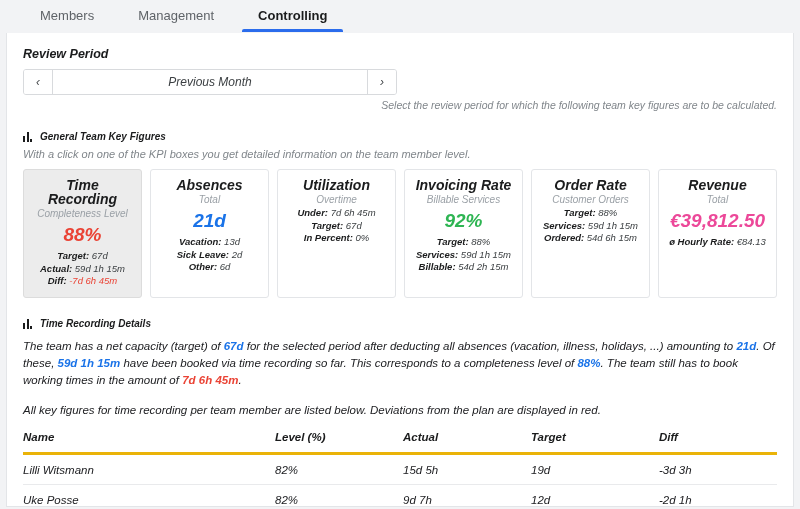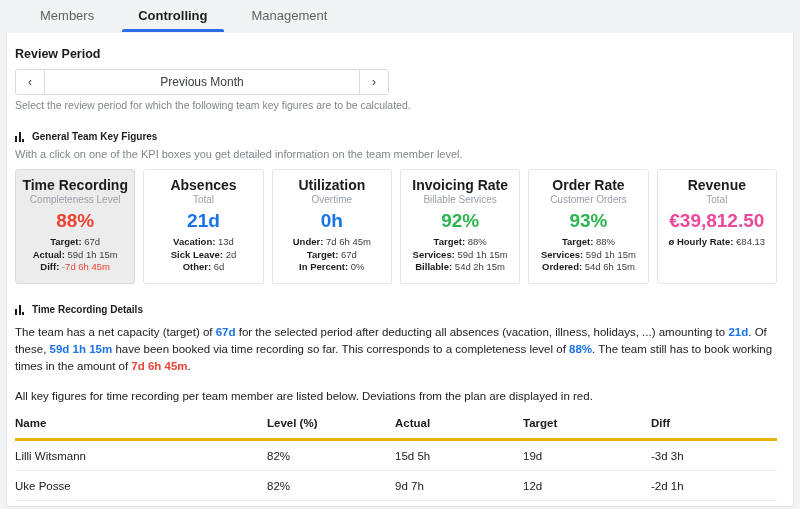--- a/index.html
+++ b/index.html
@@ -51,22 +51,23 @@
 
   
   .card {
     position: relative;
     margin: 0 6px;
     background: #ffffff;
     border: 1px solid #e3e5e8;
     border-top: none;
     height: 474px;
     box-sizing: border-box;
-    padding: 14px 16px 0 8px;
+    padding: 14px 16px 0 16px;
     overflow: hidden;
+    font-style: italic;
   }
 
   .section-title {
     font-size: 12.5px;
     font-weight: bold;
     color: #1b1c1d;
     margin: 0 0 8px 0;
   }
 
   
@@ -99,20 +100,21 @@
     align-items: center;
     justify-content: center;
     font-size: 12px;
     color: #3c4043;
     cursor: pointer;
   }
   .hint {
     font-size: 10.5px;
     color: #80868b;
     margin: 4px 0 0 0;
+    text-align: right;
   }
 
   
   .heading {
     display: flex;
     align-items: center;
     gap: 6px;
     margin: 20px 0 0 0;
   }
   .chart-icon {
@@ -234,25 +236,25 @@
   .col-diff { width: auto; }
   td.red { color: #ea4335; }
 </style>
 </head>
 <body>
 
 <div class="tabbar">
   <div class="tab">
     <span>Members</span>
   </div>
+  <div class="tab">
+    <span>Management</span>
+  </div>
   <div class="tab active">
     <span>Controlling</span>
-  </div>
-  <div class="tab">
-    <span>Management</span>
   </div>
 </div>
 
 <div class="card">
 
   <div class="section-title">Review Period</div>
 
   <div class="period-row">
     <div class="period-arrow left">‹</div>
     <div class="period-label">Previous Month</div>
@@ -283,37 +285,35 @@
         <div class="kpi-title">Absences</div>
         <div class="kpi-sub">Total</div>
         <div class="kpi-value" style="color: rgb(26, 115, 232);">21d</div>
         <div class="kpi-line"><b>Vacation:</b> <span>13d</span></div>
         <div class="kpi-line"><b>Sick Leave:</b> <span>2d</span></div>
         <div class="kpi-line"><b>Other:</b> <span>6d</span></div>
       </div>
       <div class="kpi">
         <div class="kpi-title">Utilization</div>
         <div class="kpi-sub">Overtime</div>
-        <div class="kpi-value" style="color: rgb(26, 115, 232);">0h</div>
         <div class="kpi-line"><b>Under:</b> <span>7d 6h 45m</span></div>
         <div class="kpi-line"><b>Target:</b> <span>67d</span></div>
         <div class="kpi-line"><b>In Percent:</b> <span>0%</span></div>
       </div>
       <div class="kpi">
         <div class="kpi-title">Invoicing Rate</div>
         <div class="kpi-sub">Billable Services</div>
         <div class="kpi-value" style="color: rgb(46, 181, 83);">92%</div>
         <div class="kpi-line"><b>Target:</b> <span>88%</span></div>
         <div class="kpi-line"><b>Services:</b> <span>59d 1h 15m</span></div>
         <div class="kpi-line"><b>Billable:</b> <span>54d 2h 15m</span></div>
       </div>
       <div class="kpi">
         <div class="kpi-title">Order Rate</div>
         <div class="kpi-sub">Customer Orders</div>
-        <div class="kpi-value" style="color: rgb(46, 181, 83);">93%</div>
         <div class="kpi-line"><b>Target:</b> <span>88%</span></div>
         <div class="kpi-line"><b>Services:</b> <span>59d 1h 15m</span></div>
         <div class="kpi-line"><b>Ordered:</b> <span>54d 6h 15m</span></div>
       </div>
       <div class="kpi">
         <div class="kpi-title">Revenue</div>
         <div class="kpi-sub">Total</div>
         <div class="kpi-value" style="color: #ec4899;">€39,812.50</div>
         <div class="kpi-line"><b>ø Hourly Rate:</b> <span>€84.13</span></div>
       </div>

